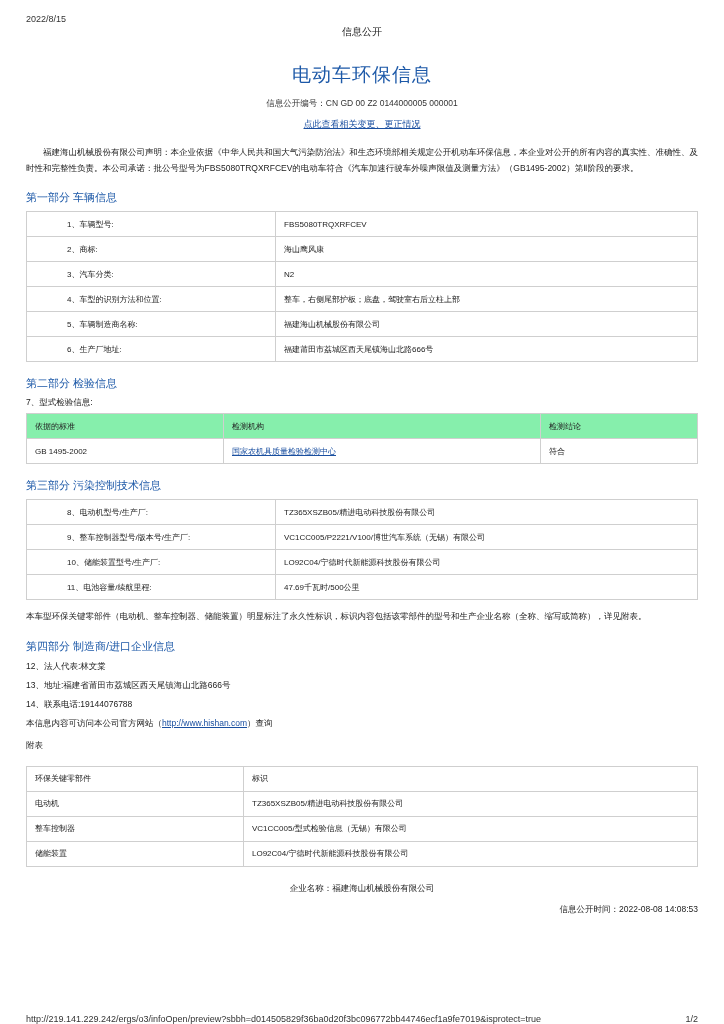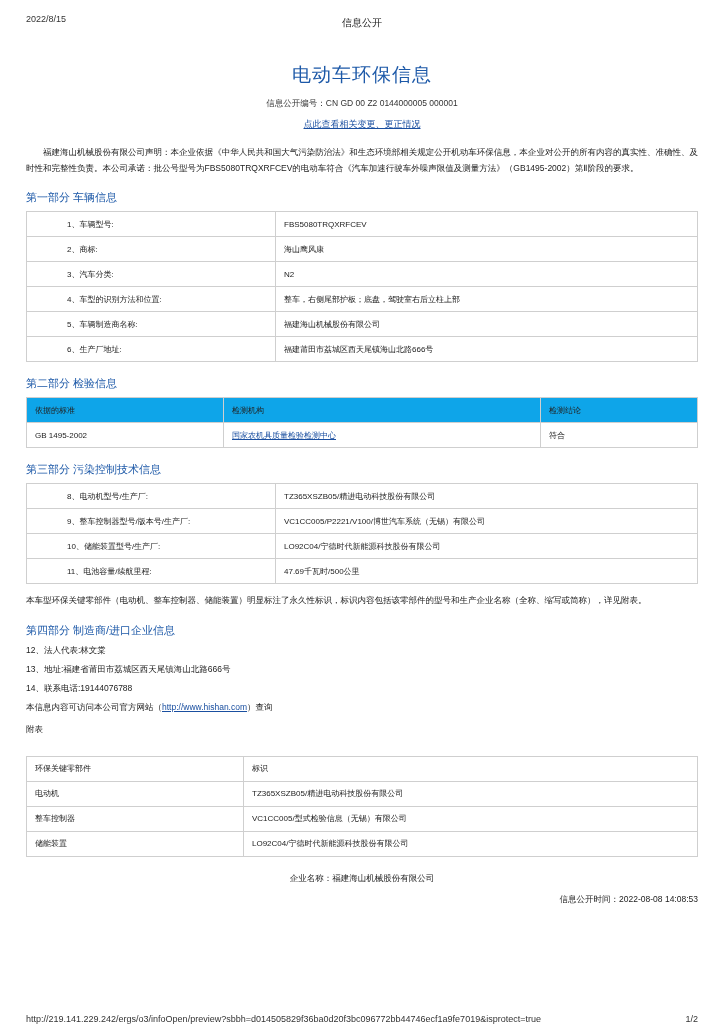--- a/index.html
+++ b/index.html
@@ -38,21 +38,21 @@
   .print-header .ph-date {
     position: absolute;
     left: 26px;
     top: 14px;
   }
   .print-header .ph-title {
     position: absolute;
     left: 0;
     right: 0;
     text-align: center;
-    top: 16px;
+    top: 25px;
     font-size: 10px;
     color: #222;
   }
   .print-footer {
     position: absolute;
     bottom: 0;
     left: 0;
     right: 0;
     font-size: 9px;
     color: #333;
@@ -123,42 +123,42 @@
     color: #222;
     font-weight: normal;
     text-align: left;
     height: 12px;
   }
   table.info td.k {
     width: 200px;
     padding-left: 40px;
   }
   .insp-head td {
-    background: #0ea5e9;
+    background: #86efac;
   }
   .insp td:nth-child(1) { width: 180px; }
   .insp td:nth-child(3) { width: 140px; }
   a.inline-link {
     color: #1a4fa0;
     text-decoration: underline;
   }
   .note {
     font-size: 8.5px;
     line-height: 1.8;
     color: #222;
     margin: 9px 0 4px 0;
   }
   .lines p {
     font-size: 8.5px;
     margin: 7px 0;
     color: #222;
   }
   .attach-label {
     font-size: 8.5px;
-    margin: 10px 0 20px 0;
+    margin: 10px 0 14px 0;
   }
   table.attach td:nth-child(1) { width: 200px; }
   .company-right {
     text-align: center;
     font-size: 8.5px;
     margin-top: 16px;
     color: #222;
   }
   .pubtime-right {
     text-align: right;
@@ -209,20 +209,21 @@
           <td>福建海山机械股份有限公司</td>
         </tr>
         <tr>
           <td class="k">6、生产厂地址:</td>
           <td>福建莆田市荔城区西天尾镇海山北路666号</td>
         </tr>
       </tbody>
     </table>
 
     <div class="section-title">第二部分 检验信息</div>
+    <div class="sub-label">7、型式检验信息:</div>
     <table class="info insp">
       <tbody>
         <tr class="insp-head">
           <td>依据的标准</td>
           <td>检测机构</td>
           <td>检测结论</td>
         </tr>
         <tr>
           <td>GB 1495-2002</td>
           <td><a class="inline-link" href="#">国家农机具质量检验检测中心</a></td>

